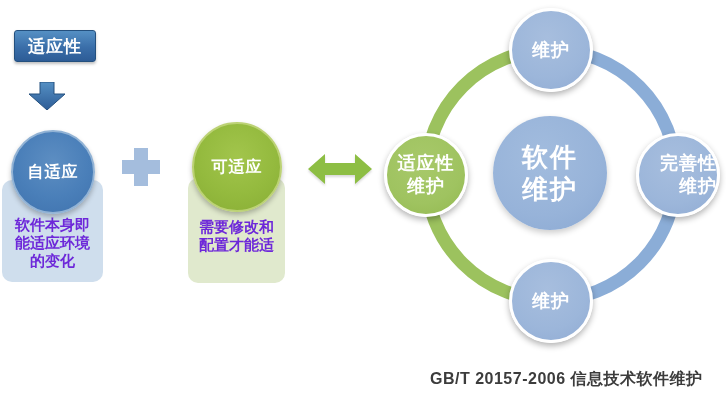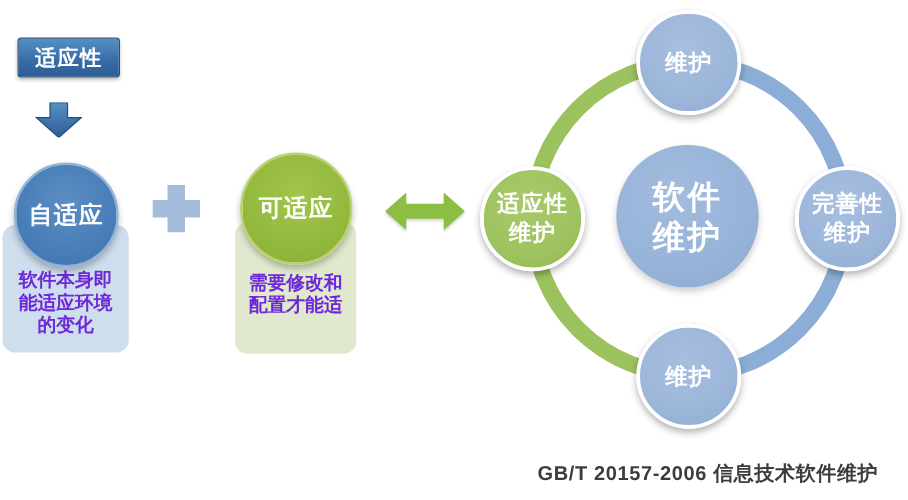--- a/index.html
+++ b/index.html
@@ -16,21 +16,21 @@
     display: flex; align-items: center; justify-content: center;
     letter-spacing: 1px;
     box-shadow: 0 2px 3px rgba(0,0,0,0.25);
   }
   .down-arrow { position: absolute; left: 28px; top: 82px; }
 
   
   .circle-title {
     position: absolute; border-radius: 50%;
     display: flex; align-items: center; justify-content: center;
-    color: #fff; font-size: 19px; font-weight: bold; letter-spacing: 1px;
+    color: #fff; font-size: 16px; font-weight: bold; letter-spacing: 1px;
     z-index: 3;
   }
   .circle-blue {
     left: 11px; top: 130px; width: 84px; height: 84px;
     background: radial-gradient(circle at 50% 38%, #5d8ec2 0%, #4a7fb9 55%, #3f72ad 100%);
     border: 2px solid #92b3d5;
     box-shadow: 0 3px 5px rgba(0,0,0,0.25);
   }
   .circle-green {
     left: 192px; top: 122px; width: 90px; height: 90px;
@@ -66,21 +66,21 @@
   .node {
     position: absolute; width: 84px; height: 84px; border-radius: 50%; z-index: 2;
     border: 3px solid #fff;
     display: flex; flex-direction: column; align-items: center; justify-content: center;
     color: #fff; font-size: 18px; font-weight: bold; line-height: 23px; letter-spacing: 1px;
     box-shadow: 0 3px 6px rgba(0,0,0,0.3);
   }
   .node-blue { background: radial-gradient(circle at 45% 35%, #a7bede 0%, #9cb6da 60%, #90abd3 100%); }
   .node-green { background: radial-gradient(circle at 45% 35%, #a8c96a 0%, #9fc360 60%, #92b84f 100%); }
   .node-top    { left: 509px; top: 8px; }
-  .node-right  { left: 636px; top: 133px; }
+  .node-right  { left: 636px; top: 133px; align-items: flex-end; }
   .node-bottom { left: 509px; top: 259px; }
   .node-left   { left: 384px; top: 133px; }
 
   .caption {
     position: absolute; left: 430px; top: 369px;
     font-size: 16px; font-weight: bold; color: #3c3c3c; letter-spacing: 0.5px;
     white-space: nowrap;
   }
   .watermark {
     position: absolute; left: 578px; top: 345px;

